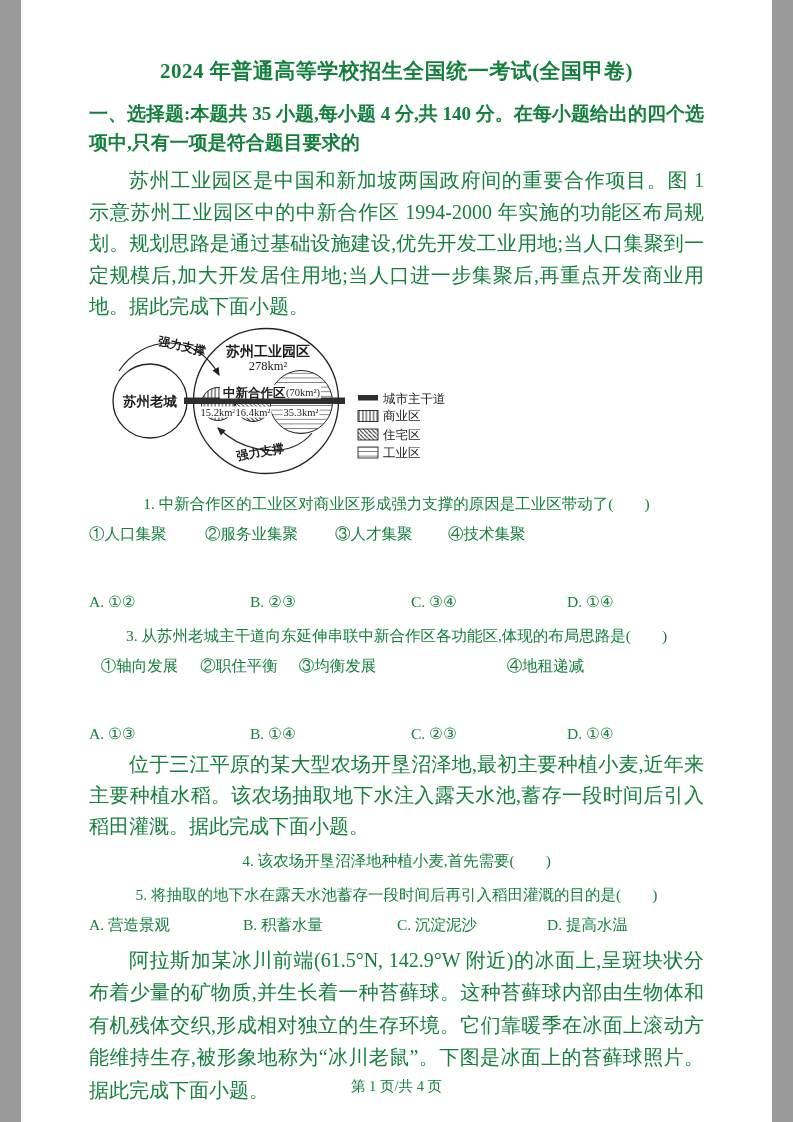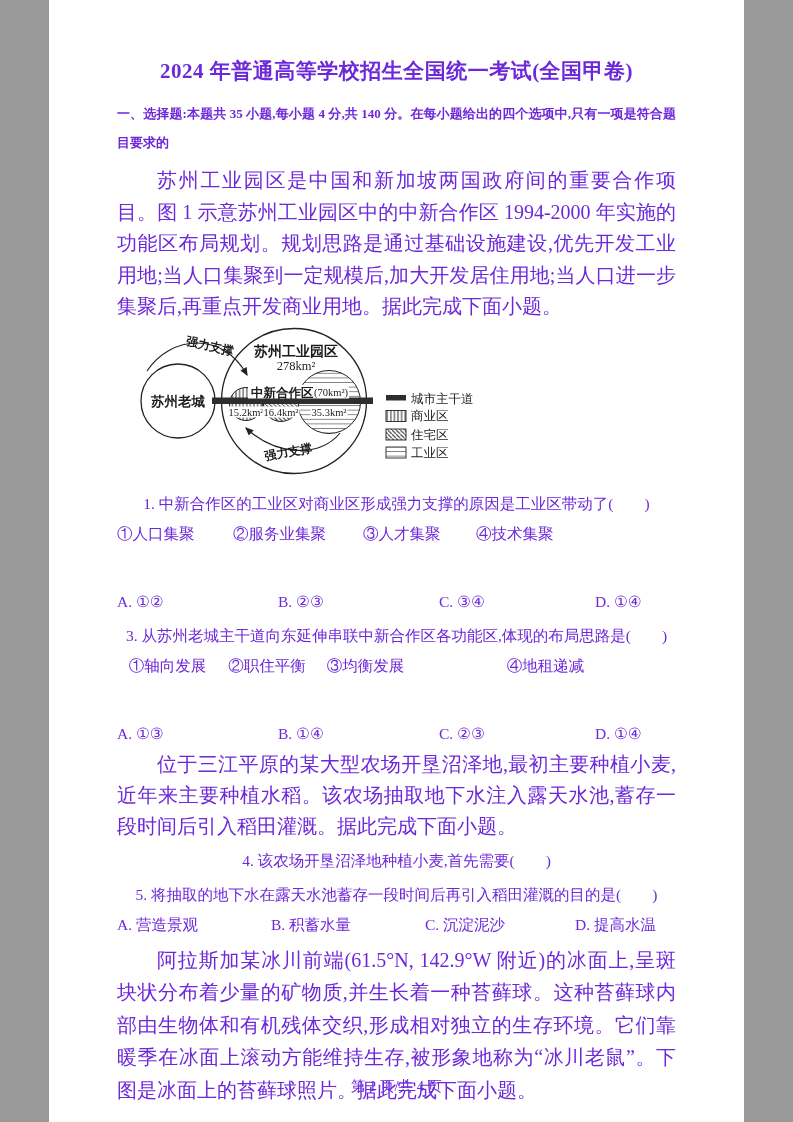--- a/index.html
+++ b/index.html
@@ -1,37 +1,37 @@
 <!DOCTYPE html>
 <html><head>
 <meta charset="utf-8">
 <style>
   html,body{margin:0;padding:0;background:#9a9a9a;}
   .page{
     position:relative;
-    width:695px;height:1122px;
+    width:751px;height:1122px;
     margin:0 auto;
     background:#ffffff;
-    color:#6d28d9;
+    color:#15803d;
     font-family:"Liberation Serif","DejaVu Serif",serif;
     overflow:hidden;
     box-sizing:border-box;
     padding:0 68px;
   }
   .title{
     margin:54px 0 0 0;
     font-size:21px;
     line-height:34px;
     font-weight:bold;
     text-align:center;
     letter-spacing:0.5px;
   }
   .section-head{
     margin:12px 0 8px 0;
-    font-size:13px;
+    font-size:19px;
     line-height:28.5px;
     font-weight:bold;
     text-align:justify;
   }
   .para{
     margin:4px 0 0 0;
     font-size:20px;
     line-height:31.5px;
     text-align:justify;
     text-indent:2em;

